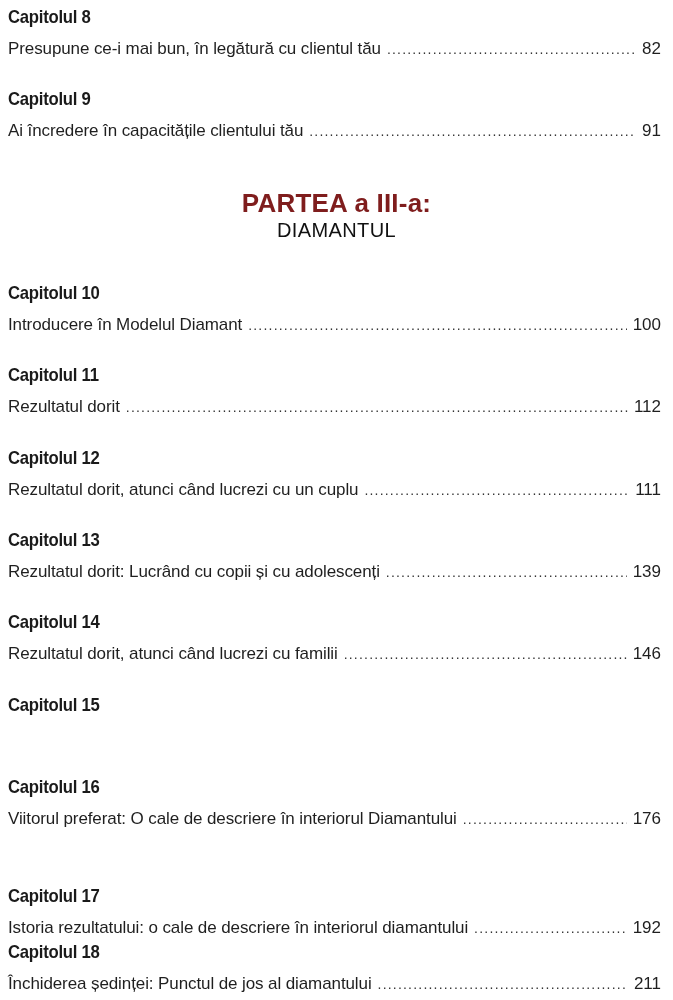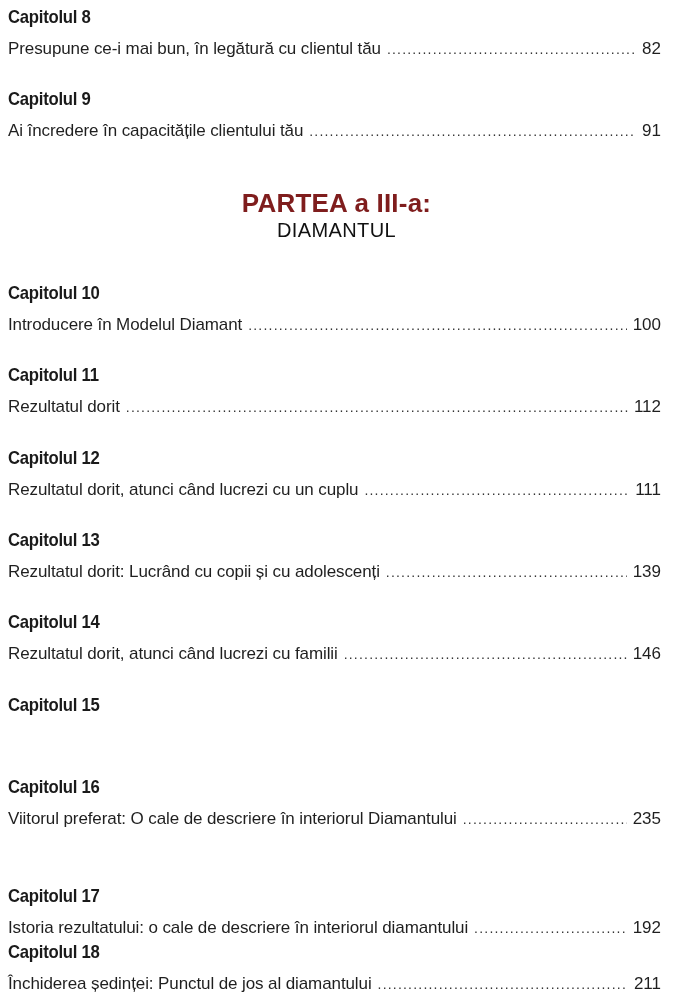--- a/index.html
+++ b/index.html
@@ -119,21 +119,21 @@
 
   <div class="entry" style="top:694px">
     <div class="chap-title">Capitolul 15</div>
   </div>
 
   <div class="entry" style="top:776px">
     <div class="chap-title">Capitolul 16</div>
     <div class="chap-line">
       <span class="label">Viitorul preferat: O cale de descriere în interiorul Diamantului</span>
       <span class="dots"></span>
-      <span class="page-num">235</span>
+      <span class="page-num">176</span>
     </div>
   </div>
 
   <div class="entry" style="top:885px">
     <div class="chap-title">Capitolul 17</div>
     <div class="chap-line">
       <span class="label">Istoria rezultatului: o cale de descriere în interiorul diamantului</span>
       <span class="dots"></span>
       <span class="page-num">192</span>
     </div>

